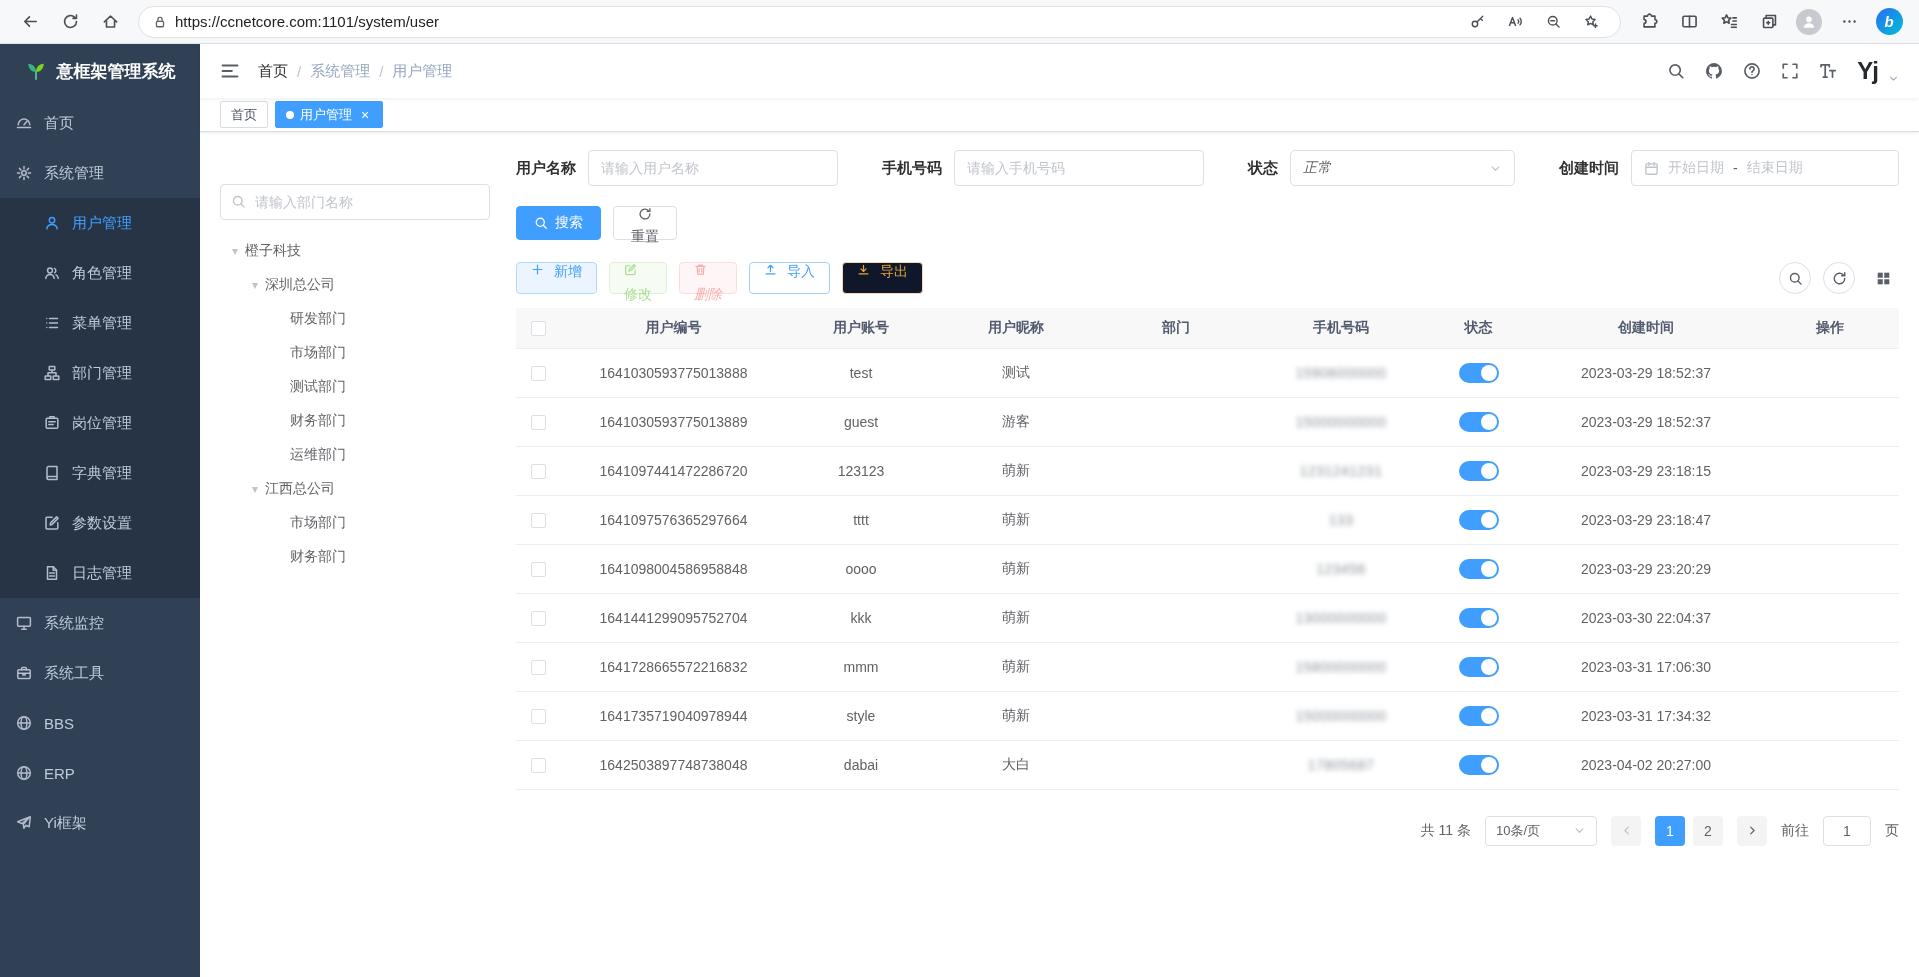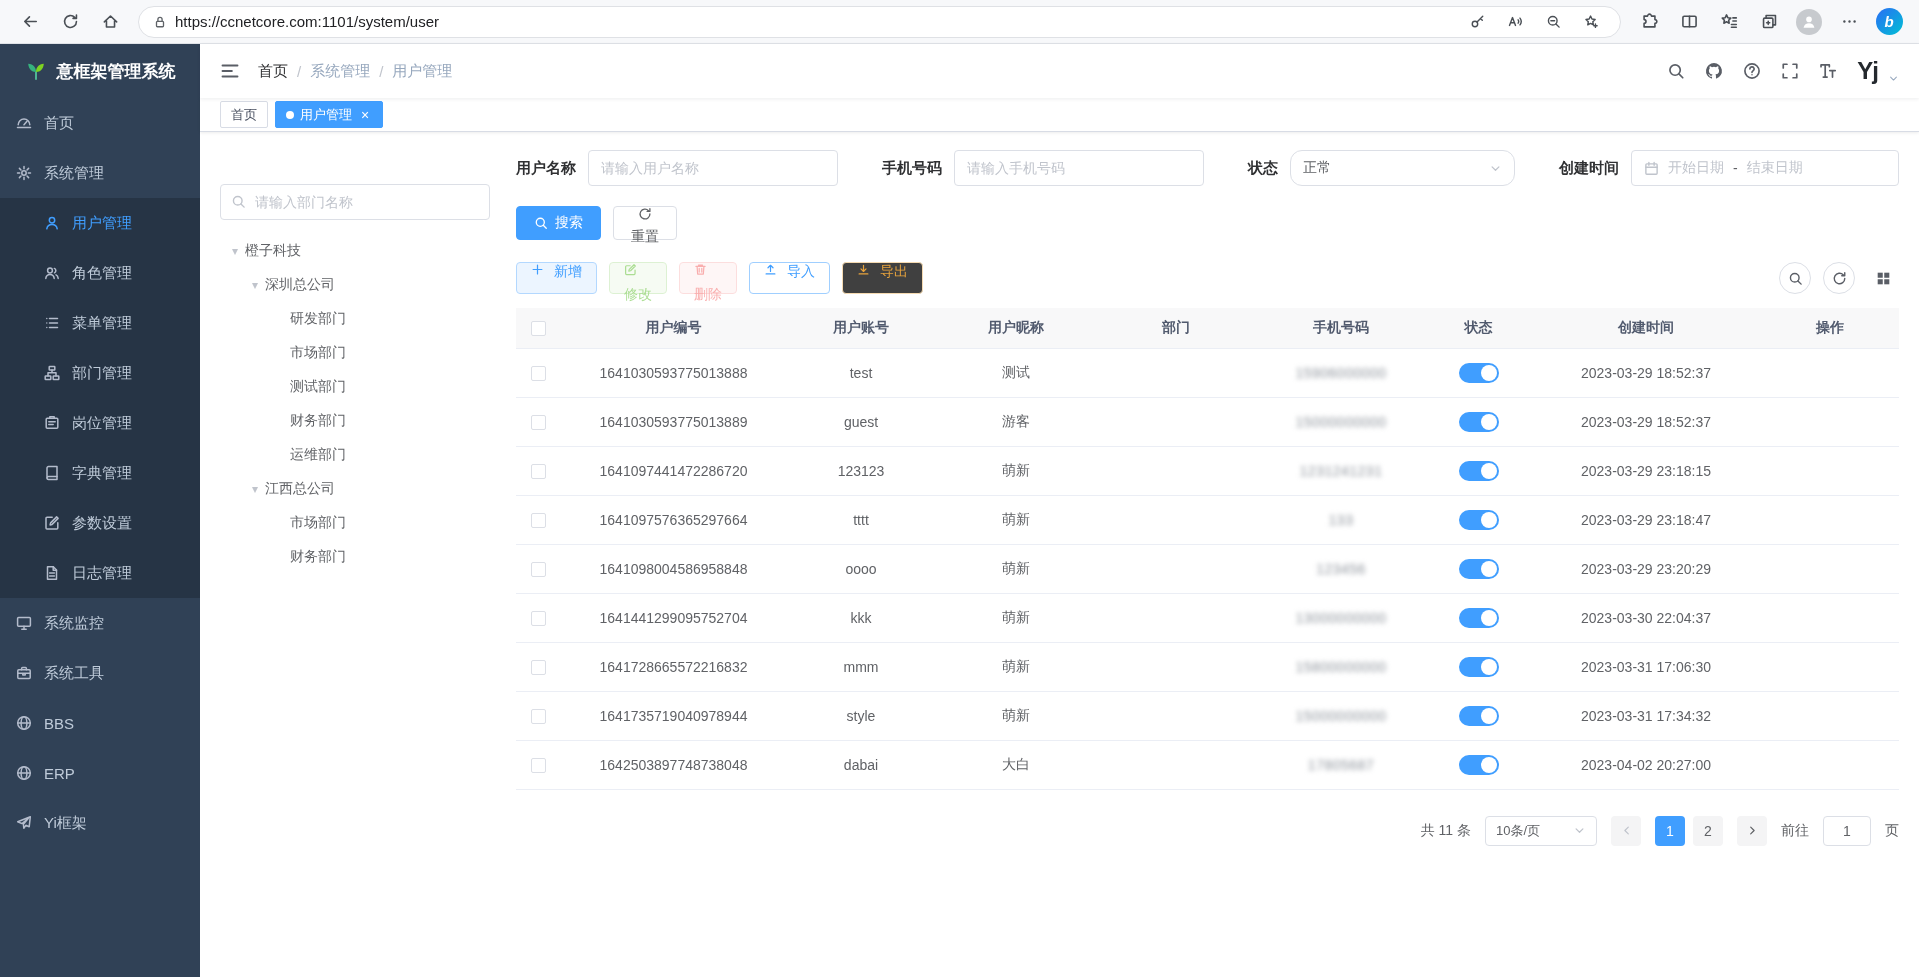--- a/index.html
+++ b/index.html
@@ -65,44 +65,44 @@
   .tsearch .inp{padding-left:34px;}
   .tree{margin-top:14px;}
   .tnode{height:34px;display:flex;align-items:center;gap:7px;font-size:14px;color:#606266;cursor:pointer;white-space:nowrap;}
   .tcaret{color:#c0c4cc;font-size:12px;}
 
   
   .frow{display:flex;align-items:center;justify-content:space-between;}
   .fgroup{display:flex;align-items:center;gap:12px;}
   .flabel{font-size:15px;font-weight:700;color:#303133;white-space:nowrap;}
   .w250{width:250px;}
-  .select{height:36px;border:1px solid #dcdfe6;border-radius:12px;background:#fff;display:flex;align-items:center;gap:8px;padding:0 12px;cursor:pointer;}
+  .select{height:36px;border:1px solid #dcdfe6;border-radius:5px;background:#fff;display:flex;align-items:center;gap:8px;padding:0 12px;cursor:pointer;font-style:italic;}
   .select .stext{font-size:14px;color:#606266;flex:1;}
   .sel-caret{color:#c0c4cc;font-size:13px;display:flex;}
   .w225{width:225px;}
   .drange{width:268px;height:36px;border:1px solid #dcdfe6;border-radius:4px;background:#fff;display:flex;align-items:center;gap:9px;padding:0 12px;cursor:pointer;font-size:14px;}
   .drange .cal{color:#c0c4cc;font-size:15px;display:flex;}
   .ph{color:#c0c4cc;}
   .dsep{color:#606266;}
 
   
   .btnrow{margin-top:20px;display:flex;gap:12px;}
   .btn{height:34px;border-radius:4px;font-size:14px;display:inline-flex;align-items:center;gap:7px;padding:0 17px;cursor:pointer;font-family:inherit;}
   .btn .ic{font-size:14px;display:flex;}
   .btn-primary{background:#409eff;border:1px solid #409eff;color:#fff;}
   .btn-plain{background:#fff;border:1px solid #dcdfe6;color:#606266;flex-direction:column;}
 
   .actrow{margin-top:22px;display:flex;align-items:center;gap:12px;}
   .pbtn{height:32px;border-radius:4px;font-size:14px;display:inline-flex;gap:10px;padding:0 14px;cursor:pointer;border:1px solid;font-family:inherit;background:#fff;}
   .pbtn .ic{font-size:13px;display:flex;}
   .pbtn.primary{color:#409eff;background:#ecf5ff;border-color:#b3d8ff;}
   .pbtn.success{color:#67c23a;background:#f0f9eb;border-color:#c2e7b0;}
-  .pbtn.danger{color:#f56c6c;background:#fef0f0;border-color:#fbc4c4;}
+  .pbtn.danger{color:#f56c6c;background:#fef0f0;border-color:#fbc4c4;font-style:italic;}
   .pbtn.info{color:#409eff;background:#fff;border-color:#a0cfff;}
-  .pbtn.warning{color:#e6a23c;background:#404040;border-color:#f5dab1;}
+  .pbtn.warning{color:#e6a23c;background:#0f172a;border-color:#f5dab1;}
   .pbtn.disabled{opacity:.55;cursor:not-allowed;flex-direction:column;}
   .act-tools{margin-left:auto;display:flex;align-items:center;gap:12px;}
   .tool-ic{width:32px;height:32px;display:flex;align-items:center;justify-content:center;color:#5a5e66;font-size:15px;cursor:pointer;}
   .tool-ic.circled{border:1px solid #dcdfe6;border-radius:50%;}
 
   
   .utable{margin-top:14px;width:100%;border-collapse:collapse;table-layout:fixed;}
   .utable th{height:40px;background:#f8f8f9;color:#515a6e;font-size:14px;font-weight:700;text-align:center;border-bottom:1px solid #ebeef5;padding:0 8px;}
   .utable td{height:49px;font-size:14px;color:#606266;text-align:center;border-bottom:1px solid #ebeef5;padding:0 8px;white-space:nowrap;overflow:hidden;}
   .utable th:nth-child(1){width:45px;}

